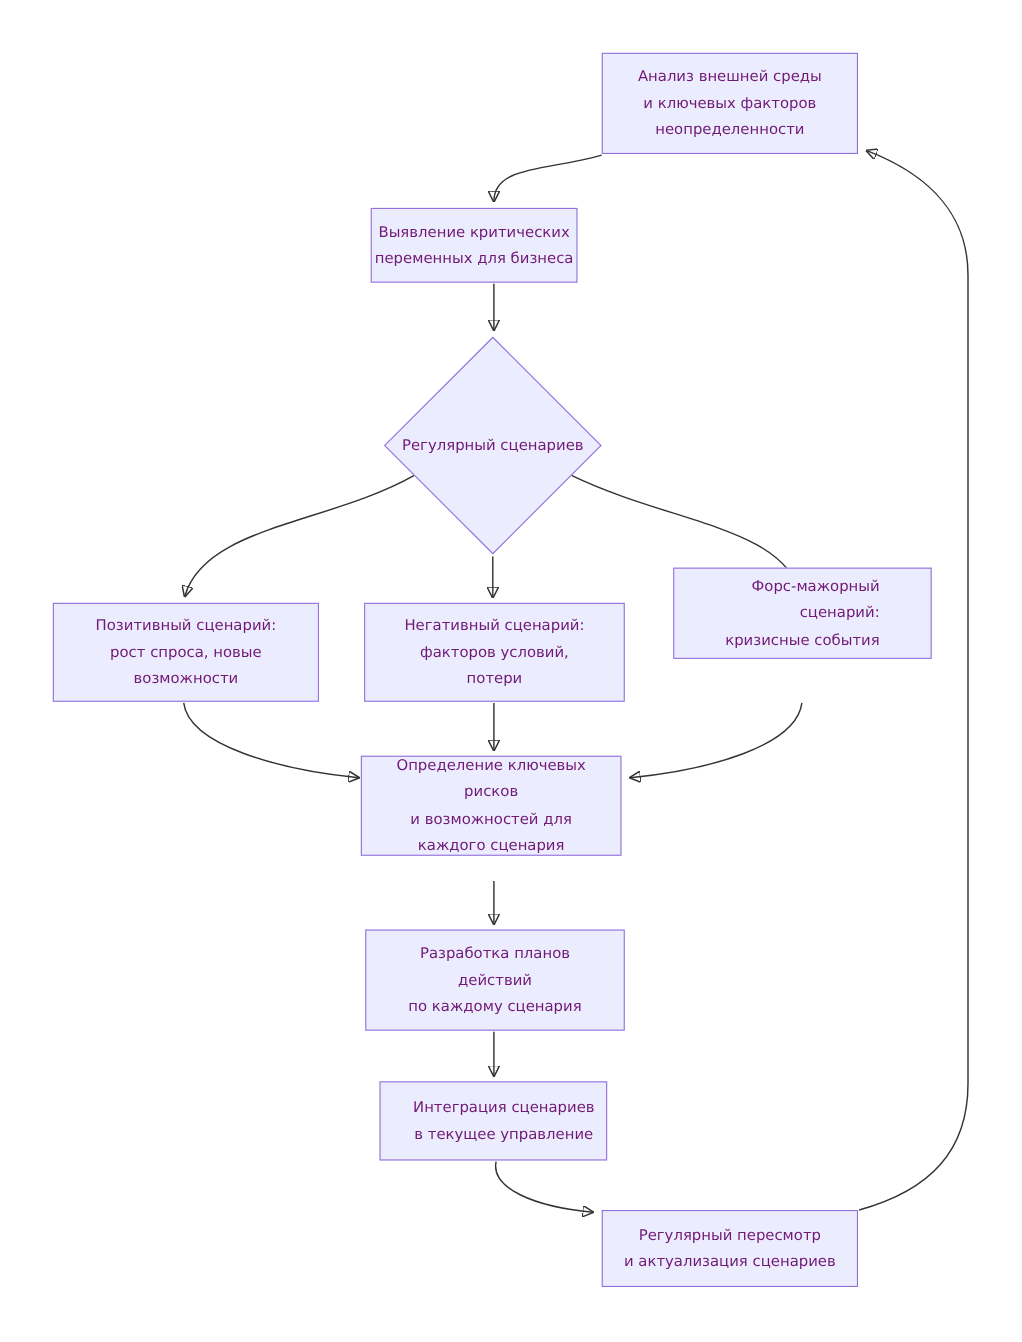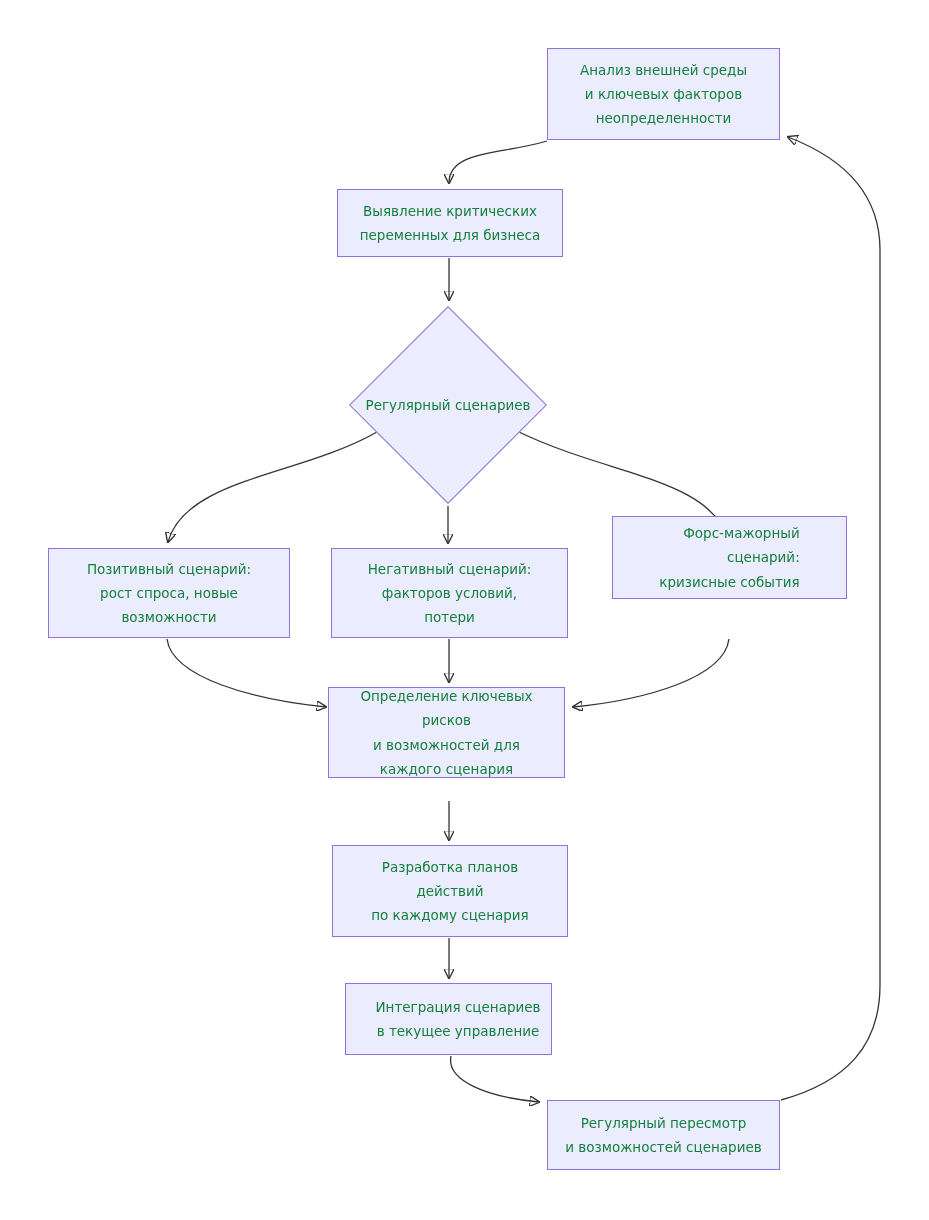--- a/index.html
+++ b/index.html
@@ -28,21 +28,21 @@
     display: flex;
     align-items: center;
     justify-content: center;
     text-align: center;
   }
   .node-label {
     display: block;
     white-space: pre-line;
     font-size: 13.5px;
     line-height: 1.78;
-    color: #15803d;
+    color: #701a75;
   }
   .diamond-wrap {
     position: absolute;
     left: 348px; top: 305px;
     width: 200px; height: 200px;
   }
   .diamond-shape {
     position: absolute;
     left: 30px; top: 30px;
     width: 140px; height: 140px;
@@ -85,21 +85,21 @@
     <path d="M451,1056 C446,1080 485,1097 539,1102" marker-end="url(#arrowhead)"></path>
     <path d="M781,1100 C846,1082 880,1046 880,985 L880,250 C880,198 848,160 788,137" marker-end="url(#arrowhead)"></path>
   </svg>
 
   <div class="node" style="left:547px; top:48px; width:233px; height:92px;">
     <span class="node-label">Анализ внешней среды
 и ключевых факторов
 неопределенности</span>
   </div>
 
-  <div class="node" style="left:337px; top:189px; width:226px; height:68px;">
+  <div class="node" style="left:337px; top:189px; width:188px; height:68px;">
     <span class="node-label">Выявление критических
 переменных для бизнеса</span>
   </div>
 
   <div class="diamond-wrap">
     <div class="diamond-shape"></div>
     <span class="node-label diamond-label">Регулярный сценариев</span>
   </div>
 
   <div class="node" style="left:48px; top:548px; width:242px; height:90px;align-items:center;">
@@ -133,16 +133,16 @@
 по каждому сценария</span>
   </div>
 
   <div class="node" style="left:345px; top:983px; width:207px; height:72px;padding-left:19px;">
     <span class="node-label">Интеграция сценариев
 в текущее управление</span>
   </div>
 
   <div class="node" style="left:547px; top:1100px; width:233px; height:70px;">
     <span class="node-label">Регулярный пересмотр
-и возможностей сценариев</span>
+и актуализация сценариев</span>
   </div>
 
 </div>
 
 </body></html>

